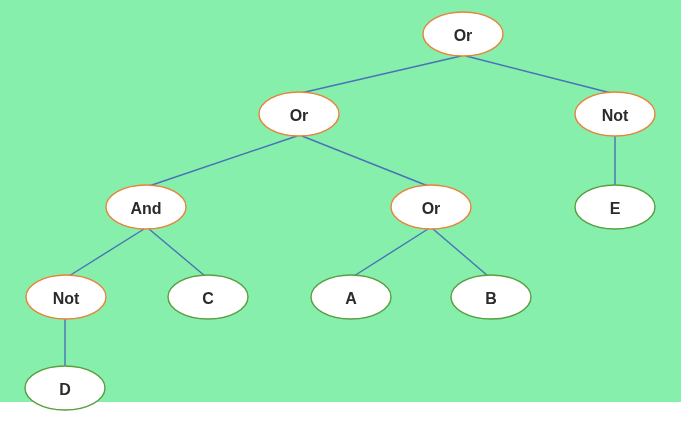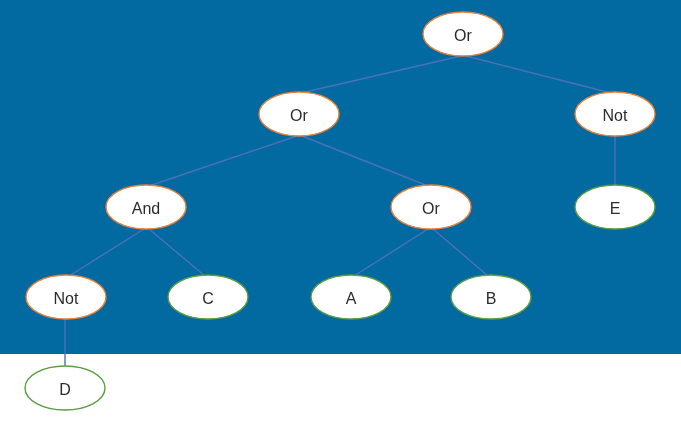--- a/index.html
+++ b/index.html
@@ -10,22 +10,23 @@
   }
   body {
     width: 681px;
     height: 446px;
     font-family: "Liberation Sans", sans-serif;
     overflow: hidden;
   }
   #tree-canvas {
     position: relative;
     width: 681px;
-    height: 354px;
-    background: #0369a1;
+    height: 402px;
+    background: #86efac;
+    font-weight: bold;
   }
   svg.tree-svg {
     position: absolute;
     top: 0;
     left: 0;
     width: 681px;
     height: 446px;
     display: block;
   }
   .edge-line {

